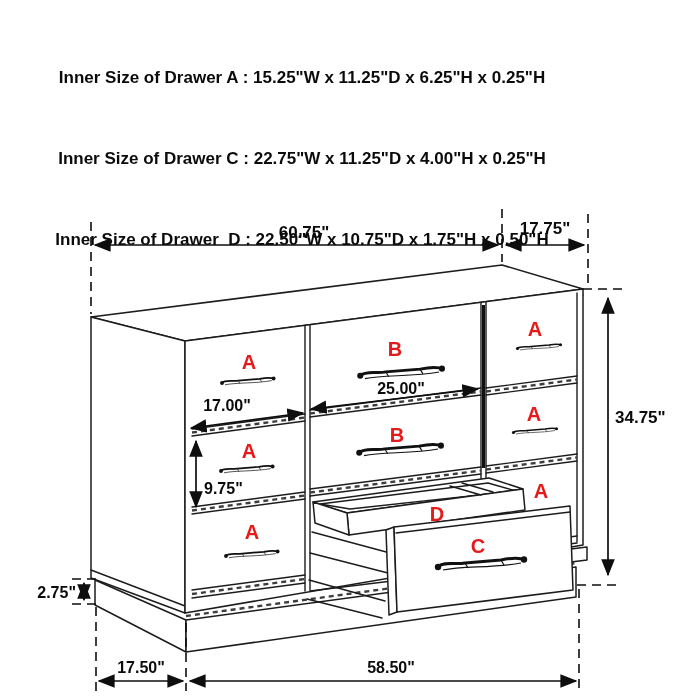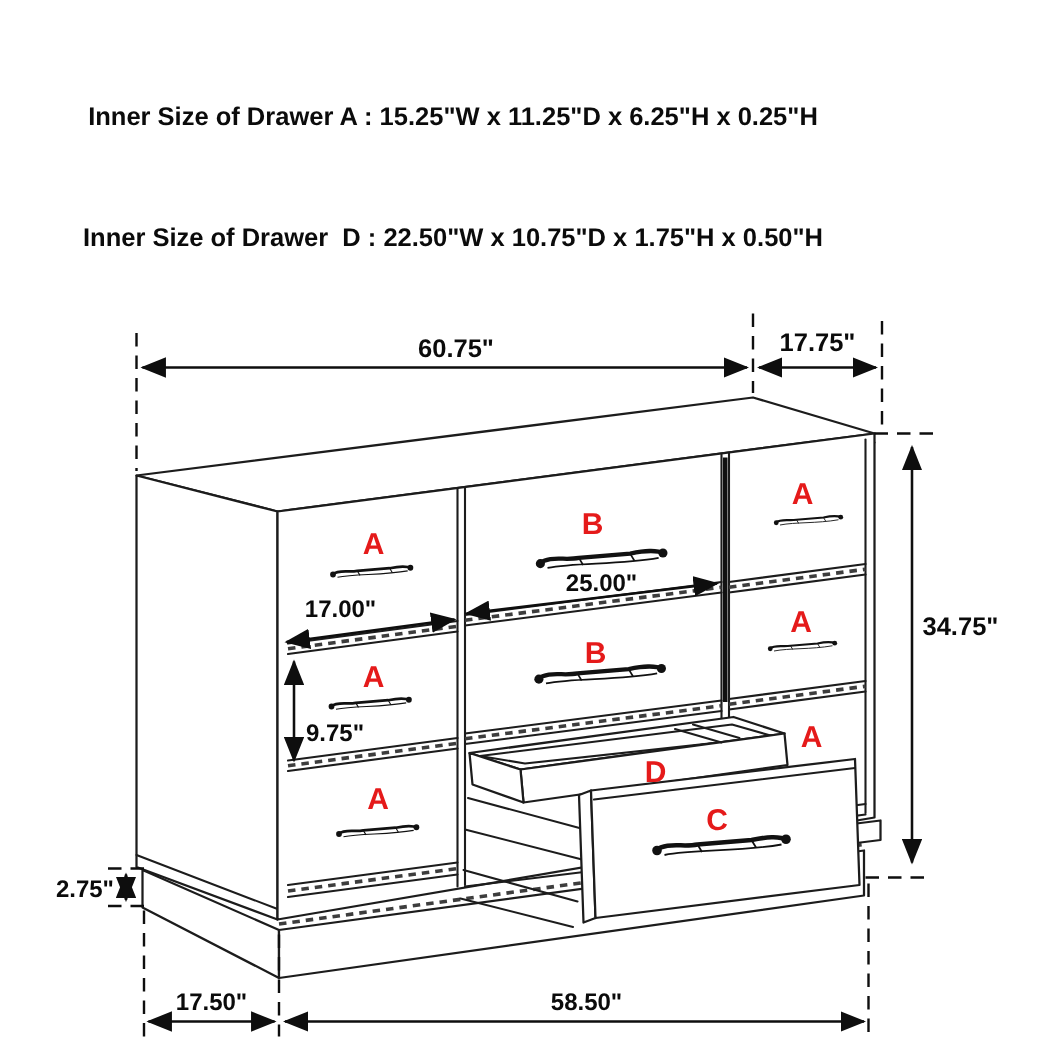--- a/index.html
+++ b/index.html
@@ -19,20 +19,21 @@
   #handle path{fill:none;stroke:#111;}
   #handle .hb{stroke-width:3;}
   #handle .hb2{stroke-width:1.2;}
   #handle circle{fill:#111;stroke:none;}
 </style>
 </head>
 <body>
 
 <div class="spec-block">
   <div>Inner Size of Drawer A : 15.25"W x 11.25"D x 6.25"H x 0.25"H</div>
+  <div>Inner Size of Drawer C : 22.75"W x 11.25"D x 4.00"H x 0.25"H</div>
   <div>Inner Size of Drawer  D : 22.50"W x 10.75"D x 1.75"H x 0.50"H</div>
 </div>
 
 <svg width="700" height="700" viewBox="0 0 700 700">
   <defs>
     <marker id="mA" viewBox="0 0 10 8" refX="9.2" refY="4" markerWidth="10" markerHeight="8" orient="auto-start-reverse">
       <path d="M0,0 L10,4 L0,8 Z" fill="#0e0e0e"></path>
     </marker>
     <g id="handle">
       <path class="hb" d="M-46,5 C-38,-1 -28,3 -18,1 L18,-2 C28,-4 36,-5 42,-2"></path>

